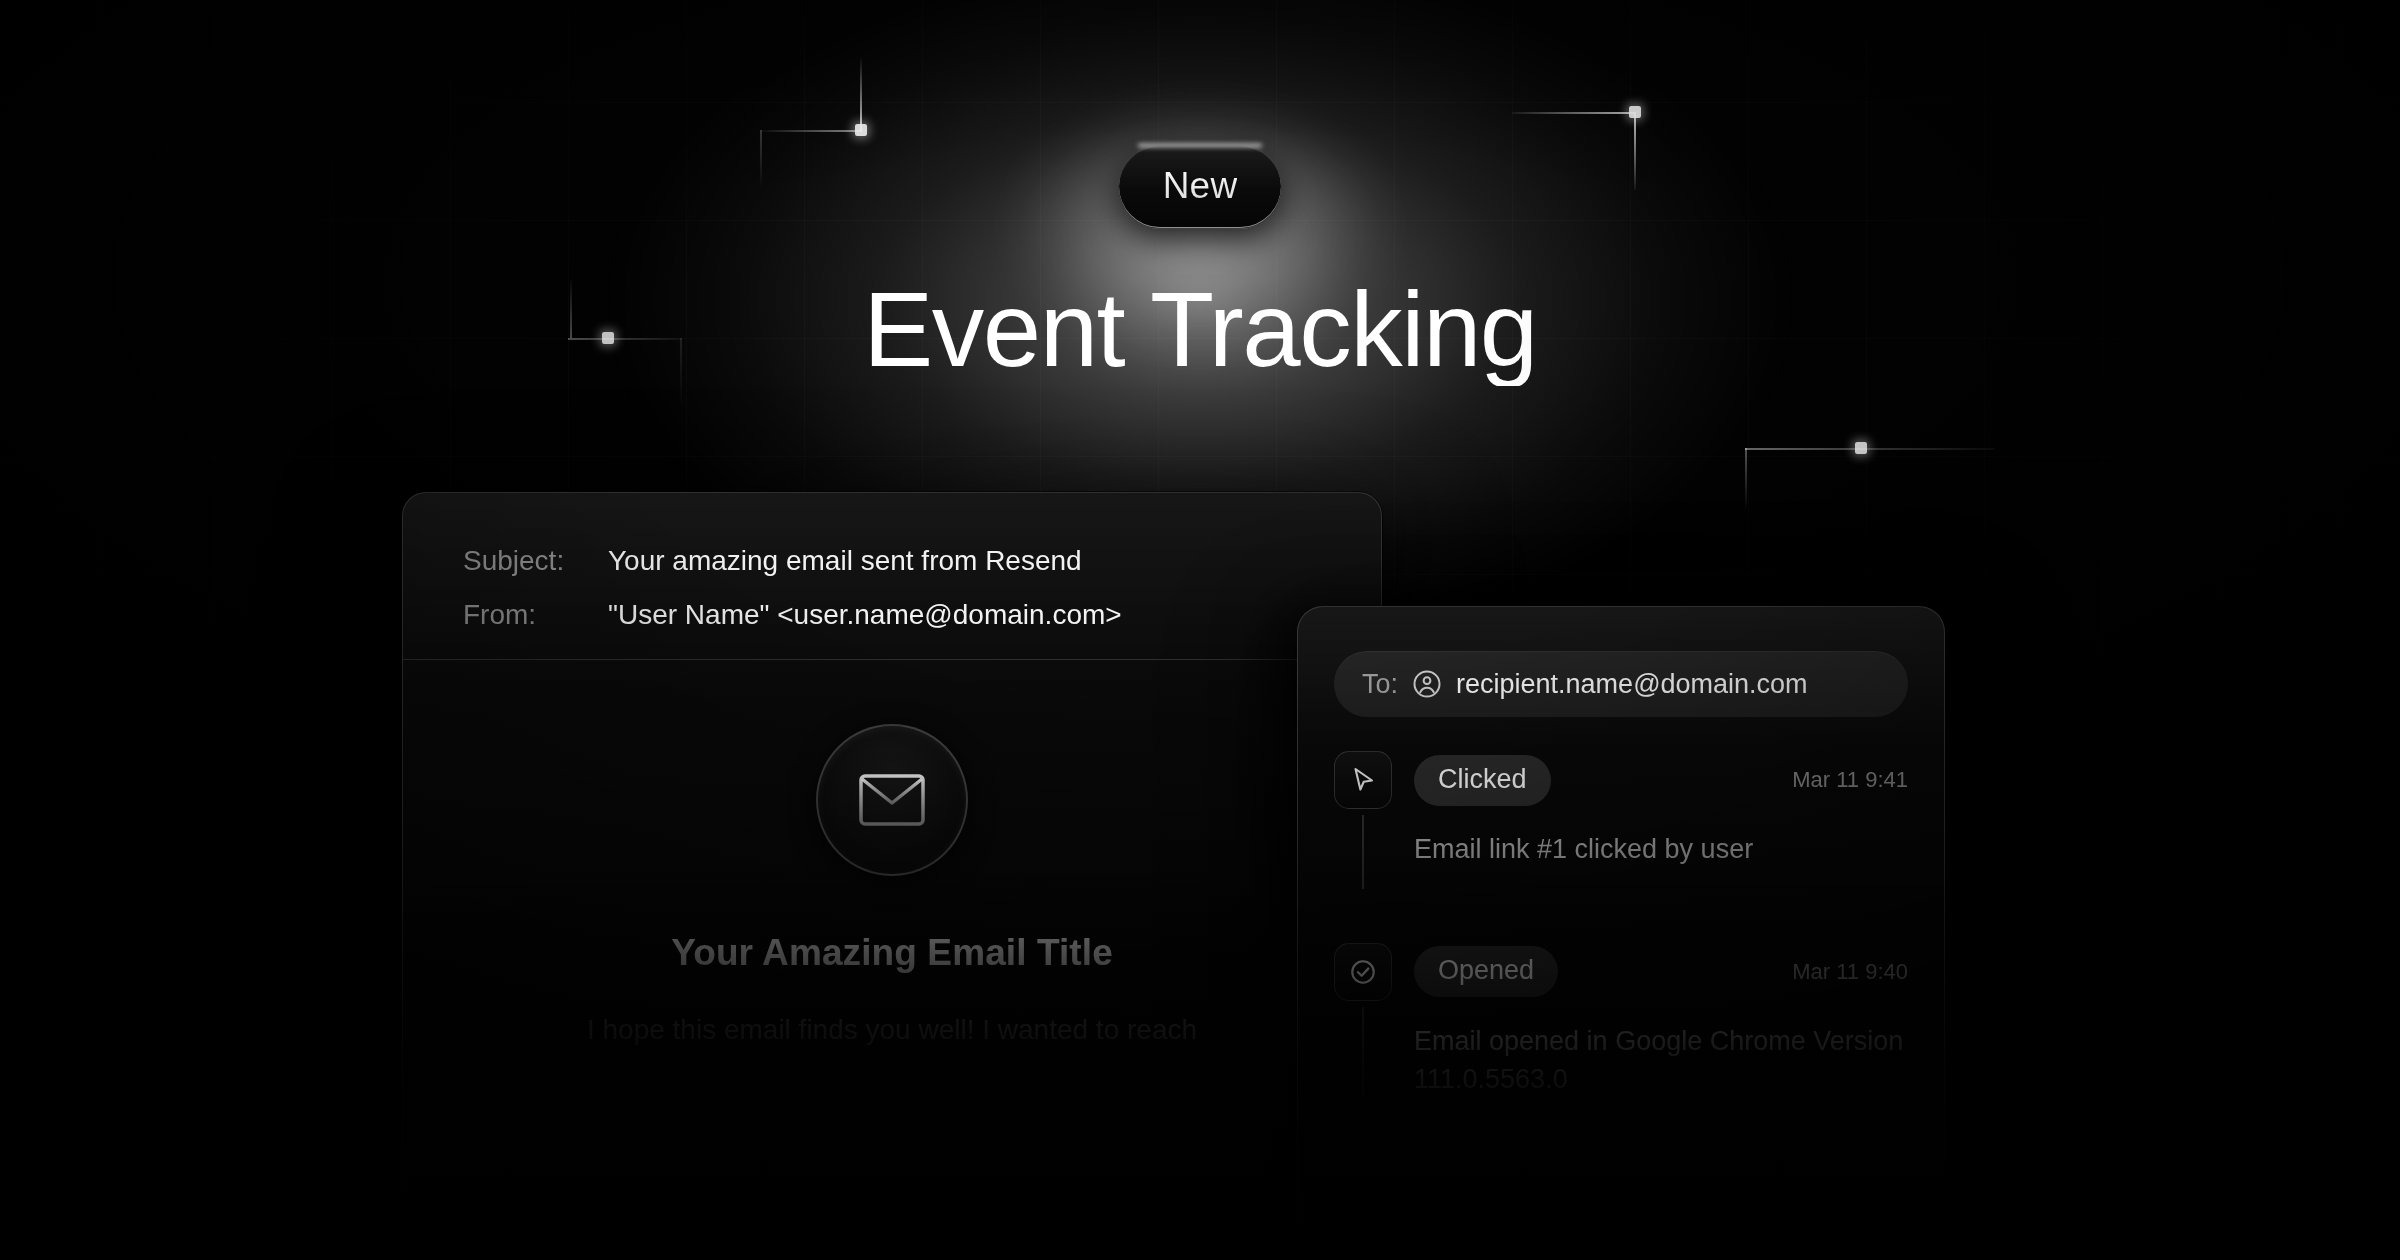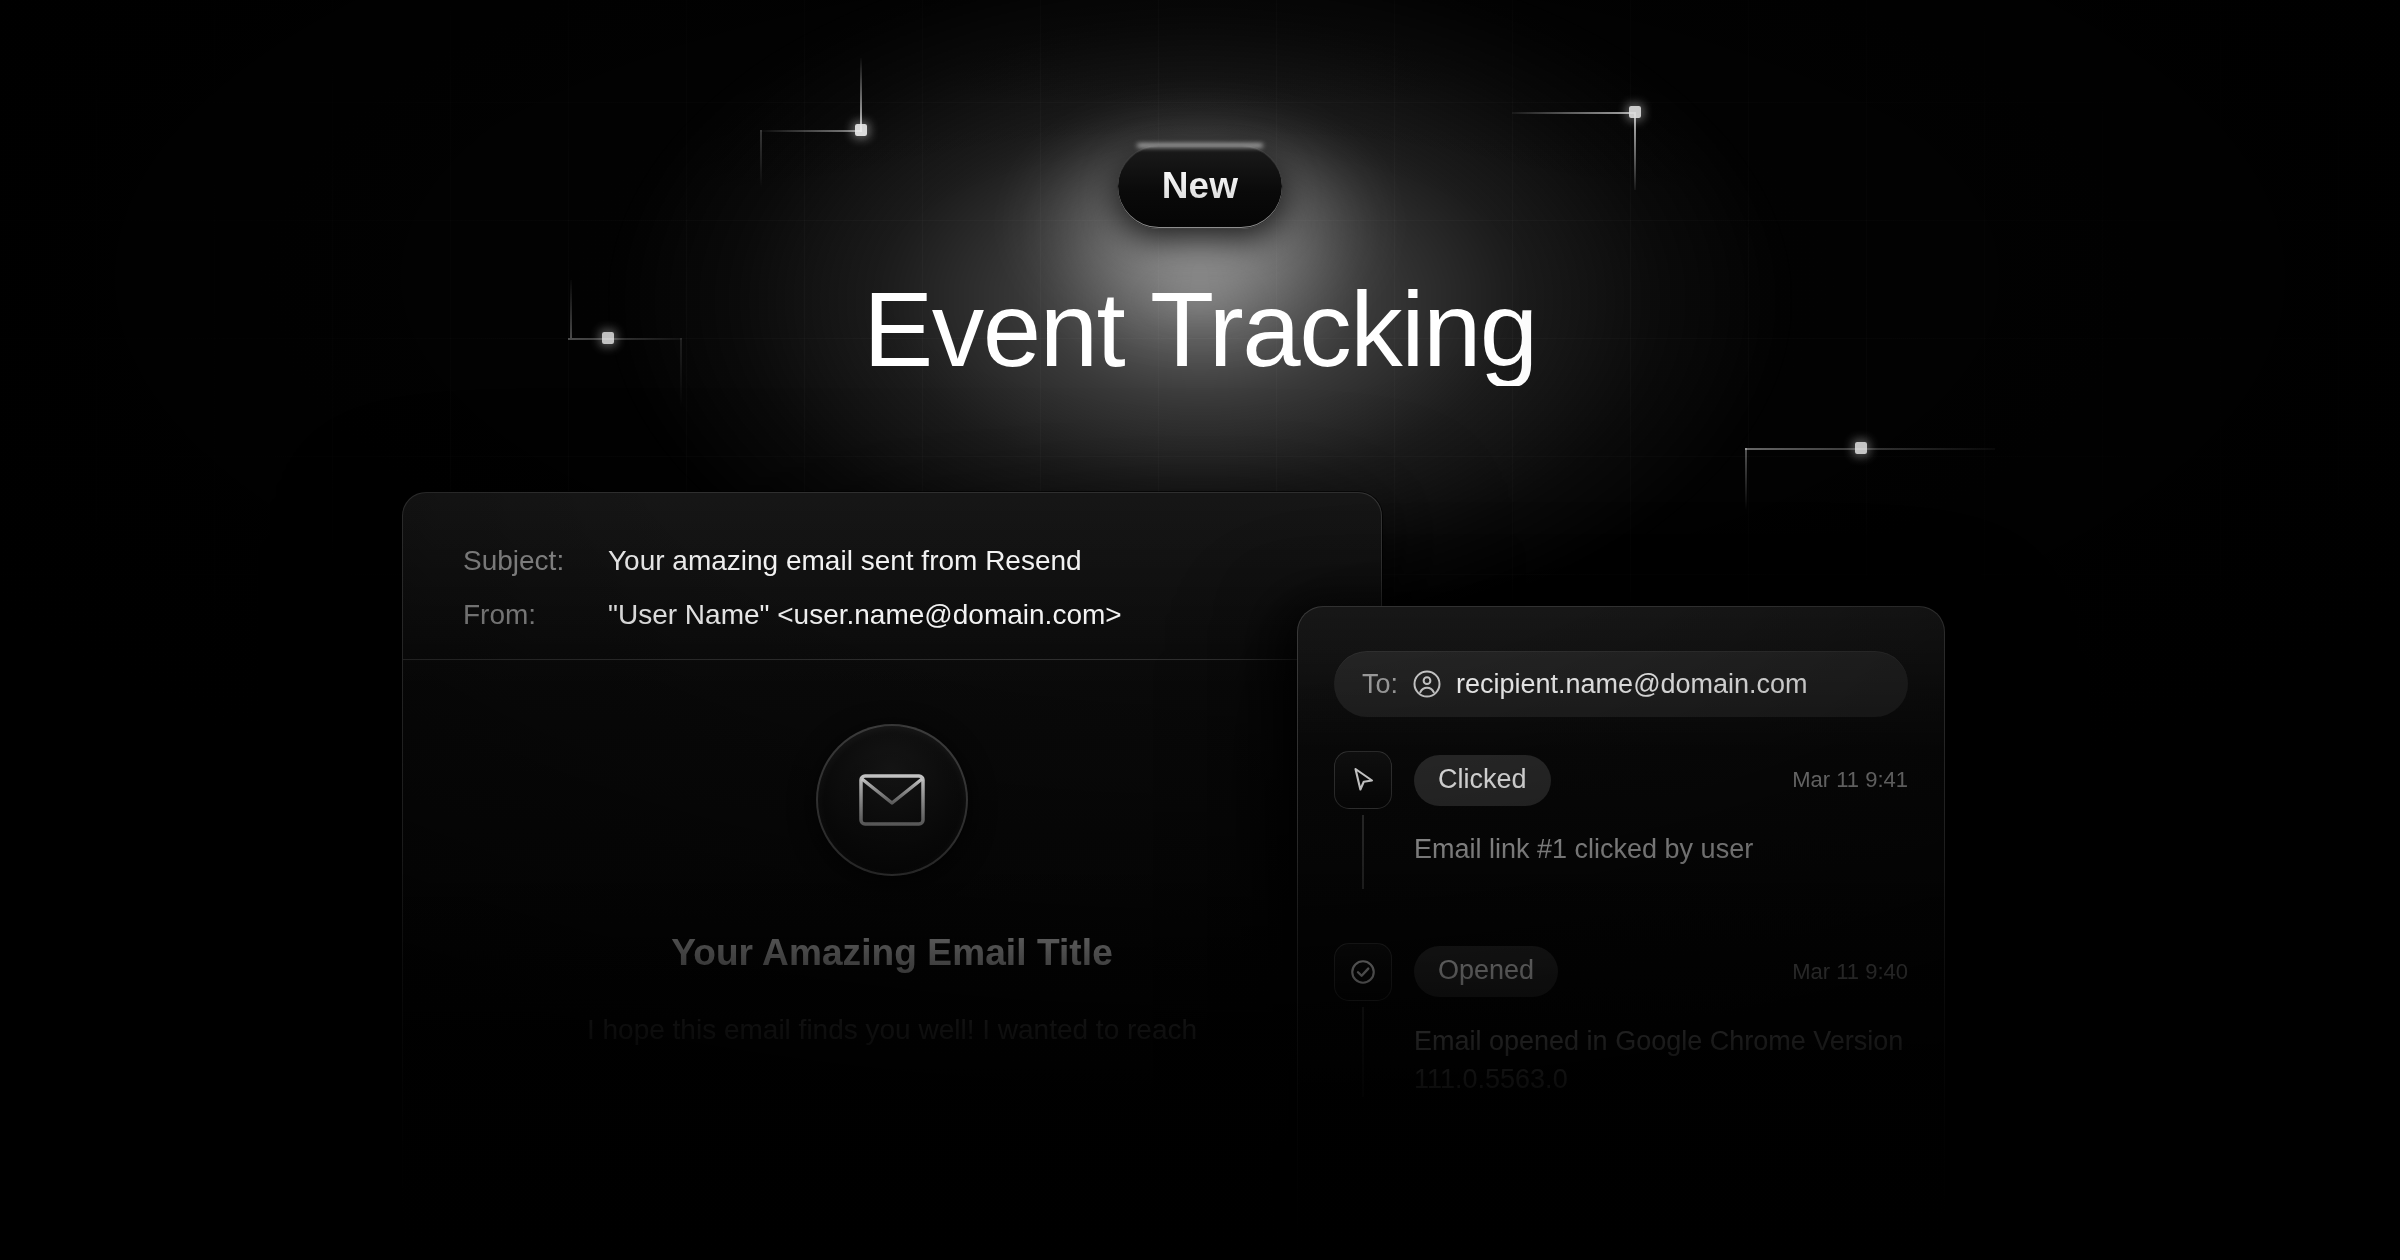--- a/index.html
+++ b/index.html
@@ -79,21 +79,21 @@
       0 -1px 0 0 rgba(255,255,255,.55) inset,
       0 1px 0 0 rgba(255,255,255,.07) inset,
       0 10px 34px rgba(0,0,0,.8);
     position:relative;
   }
   .pill-new::after{
     content:""; position:absolute; left:12%; right:12%; top:-2px; height:3px;
     border-radius:999px; background:rgba(255,255,255,.85); filter:blur(2.5px);
   }
   .pill-new span{
-    font-size:37px; font-weight:700; letter-spacing:.2px;
+    font-size:37px; font-weight:400; letter-spacing:.2px;
     background:linear-gradient(180deg,#ffffff 0%,#d8d8d8 100%);
     -webkit-background-clip:text; background-clip:text; color:transparent;
     position:relative; z-index:2;
   }
   .headline{
     margin-top:44px; font-size:105px; font-weight:400; letter-spacing:-1.5px;
     line-height:1.08;
     background:linear-gradient(90deg,
        #8d8d8d 0%, #c9c9c9 14%, #ffffff 34%, #ffffff 62%, #d2d2d2 82%, #9a9a9a 100%);
     -webkit-background-clip:text; background-clip:text; color:transparent;

